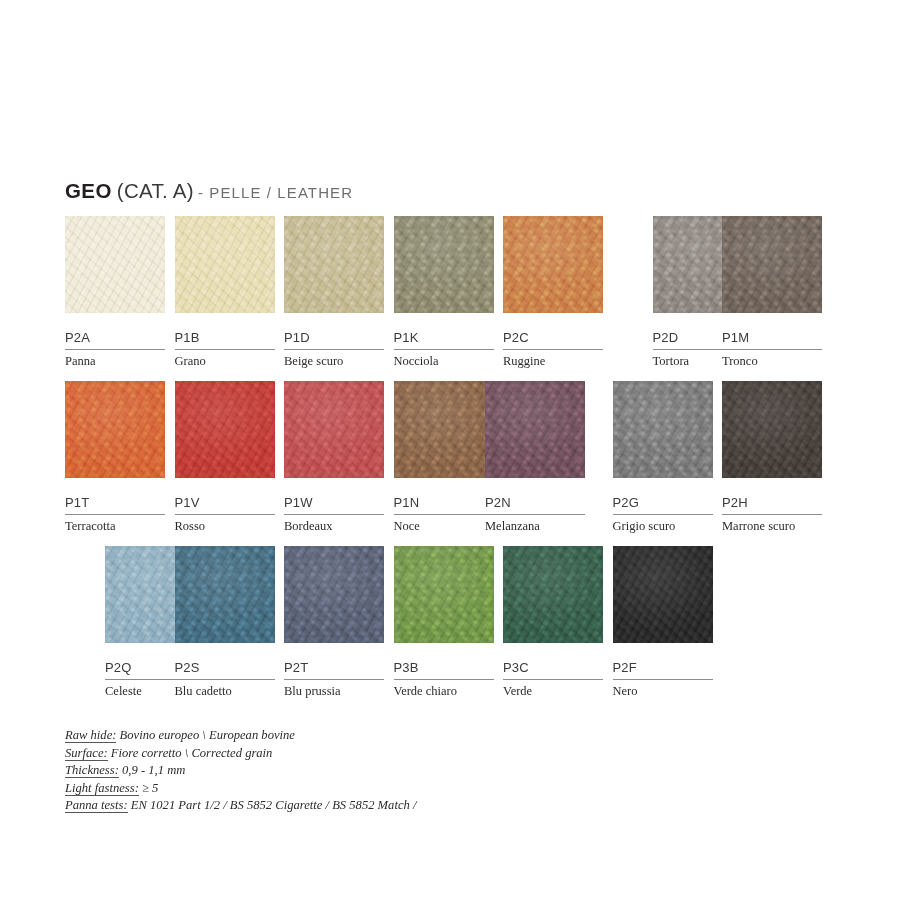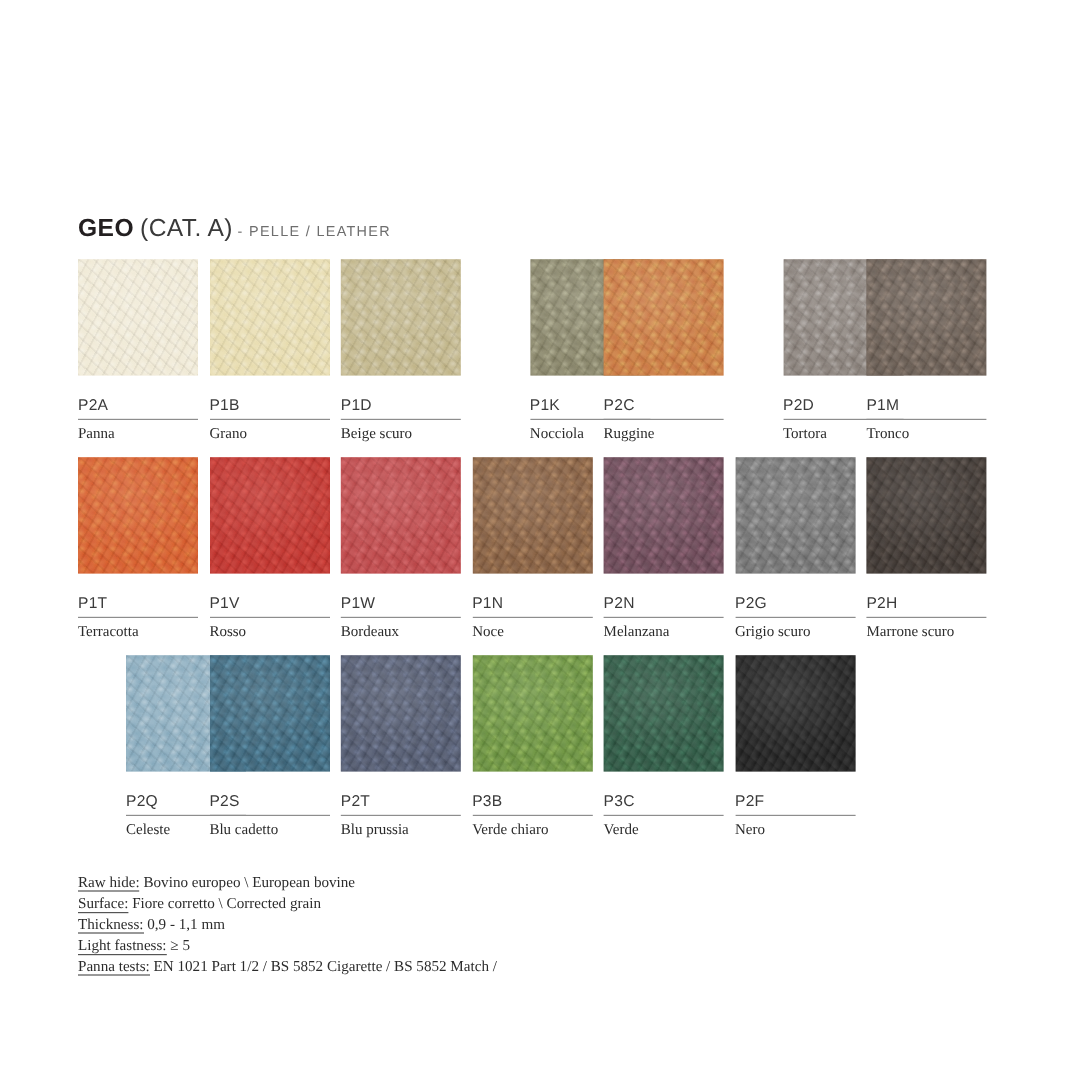--- a/index.html
+++ b/index.html
@@ -37,21 +37,21 @@
   }
   .title-cat {
     font-size: 20.5px;
     font-weight: normal;
     letter-spacing: 0.3px;
     color: #3a3a3a;
     margin-left: 5px;
     text-align: center;
   }
   .title-sub {
-    font-size: 12px;
+    font-size: 15px;
     font-weight: normal;
     letter-spacing: 1.1px;
     color: #6e6e6e;
     margin-left: 4px;
   }
 
   
   .grid {
     position: absolute;
     left: 65px;
@@ -142,20 +142,21 @@
     left: 65px;
     top: 727px;
     font-family: "Liberation Serif", serif;
     font-size: 12.6px;
     color: #2b2b2b;
     line-height: 17.6px;
     width: 480px;
   }
   .spec-line {
     white-space: nowrap;
+    font-style: italic;
   }
   .spec-key {
     border-bottom: 1px solid #555;
     padding-bottom: 0px;
   }
   .spec-cont {
     white-space: nowrap;
   }
 </style>
 </head>
@@ -192,21 +193,21 @@
         <div class="cell" style="left: 219px;">
           <div class="swatch" style="background: rgb(198, 187, 146);">
             <div class="grain"></div>
             <div class="grain2"></div>
             <div class="sheen"></div>
           </div>
           <div class="code">P1D</div>
           <div class="rule"></div>
           <div class="name">Beige scuro</div>
         </div>
-        <div class="cell" style="left: 328.5px; margin-left: 48px;">
+        <div class="cell" style="left: 328.5px;">
           <div class="swatch" style="background: rgb(141, 138, 110);">
             <div class="grain"></div>
             <div class="grain2"></div>
             <div class="sheen"></div>
           </div>
           <div class="code">P1K</div>
           <div class="rule"></div>
           <div class="name">Nocciola</div>
         </div>
         <div class="cell" style="left: 438px;">
@@ -274,21 +275,21 @@
         <div class="cell" style="left: 328.5px;">
           <div class="swatch" style="background: rgb(138, 98, 67);">
             <div class="grain"></div>
             <div class="grain2"></div>
             <div class="sheen"></div>
           </div>
           <div class="code">P1N</div>
           <div class="rule"></div>
           <div class="name">Noce</div>
         </div>
-        <div class="cell" style="left: 438px;">
+        <div class="cell" style="left: 420px;">
           <div class="swatch" style="background: rgb(111, 75, 90);">
             <div class="grain"></div>
             <div class="grain2"></div>
             <div class="sheen"></div>
           </div>
           <div class="code">P2N</div>
           <div class="rule"></div>
           <div class="name">Melanzana</div>
         </div>
         <div class="cell" style="left: 547.5px;">

